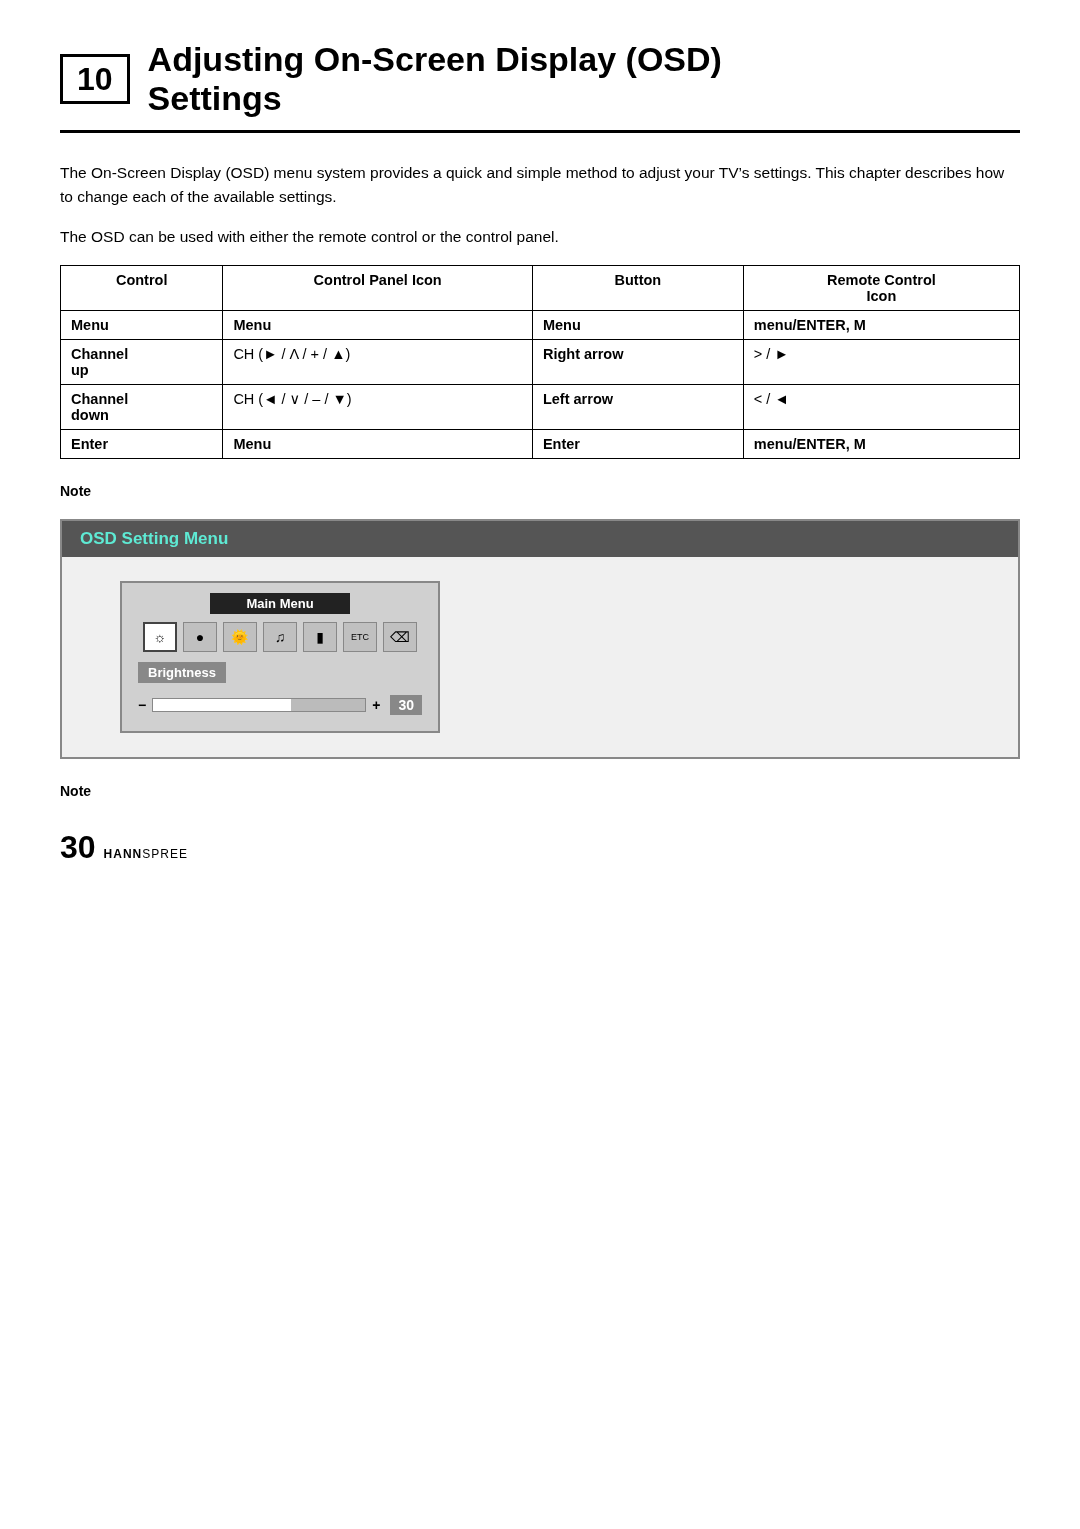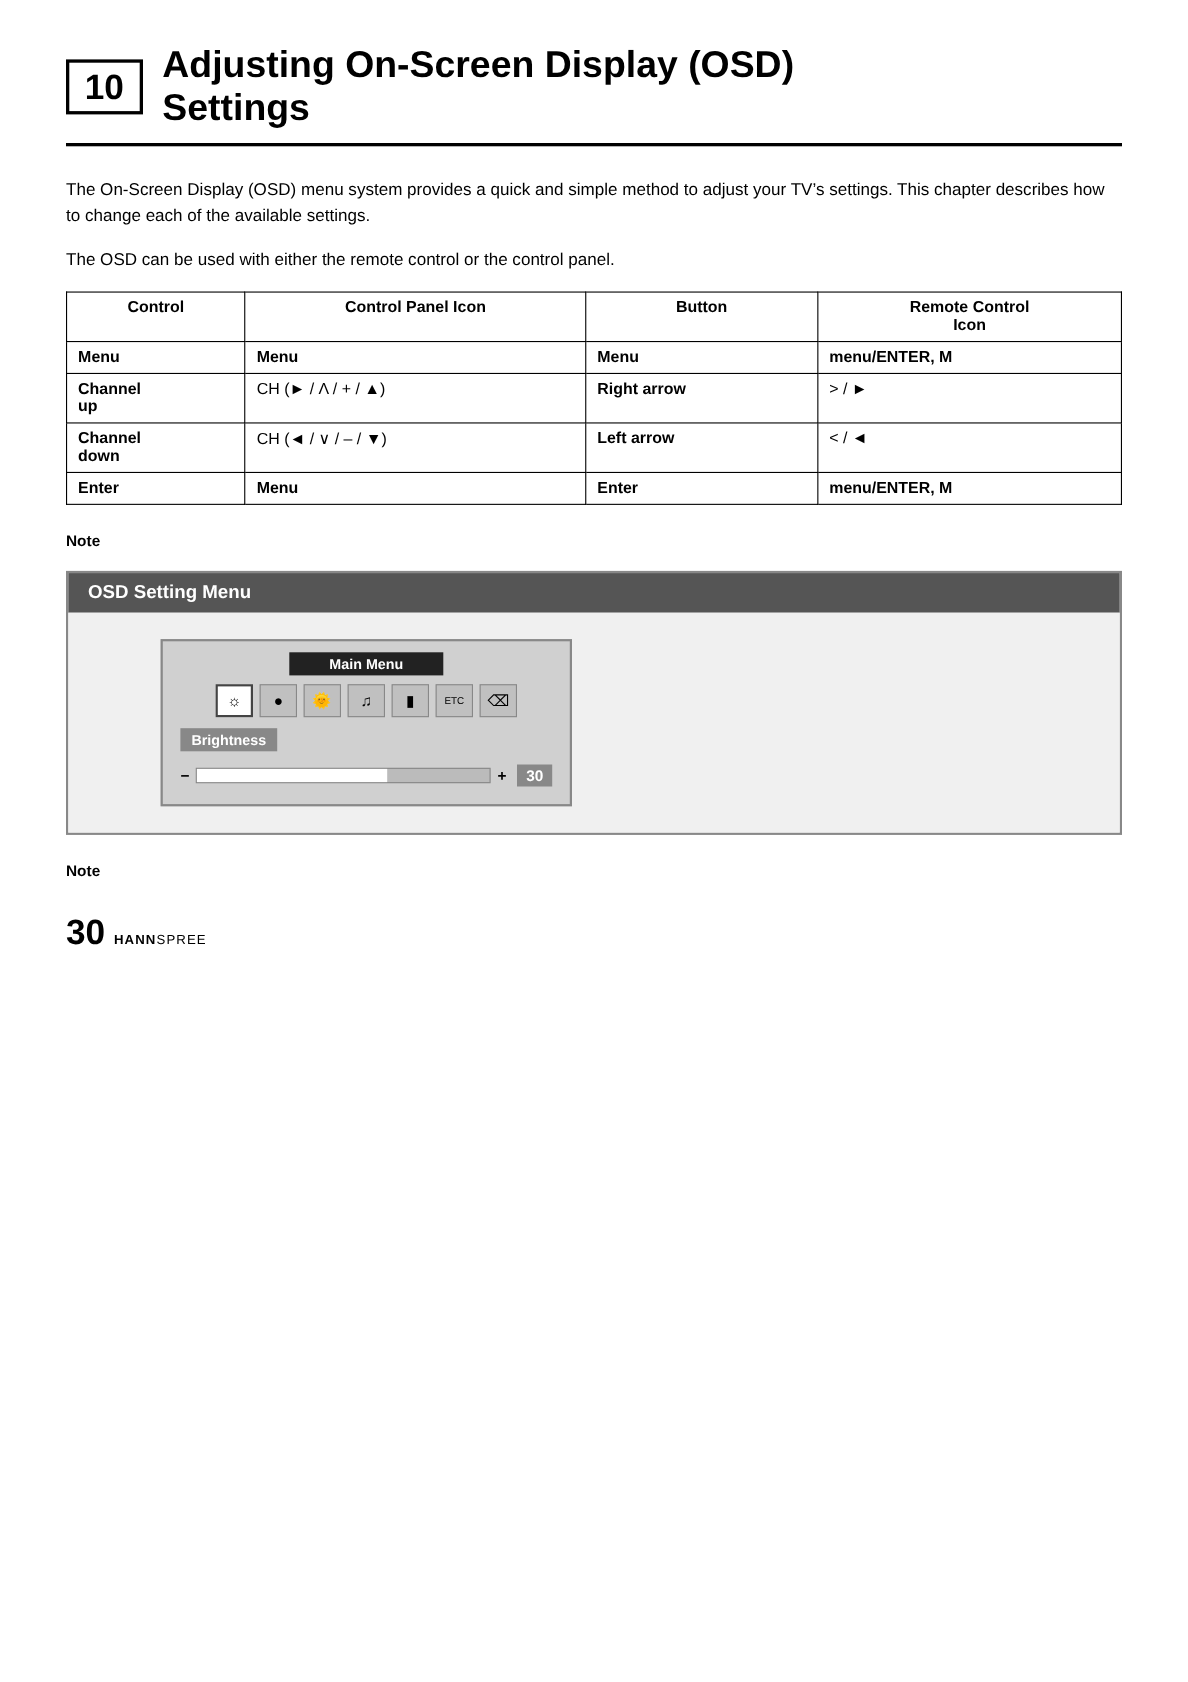--- a/index.html
+++ b/index.html
@@ -82,21 +82,21 @@
 
     
     .osd-menu-box {
       border: 2px solid #888;
       background: #e8e8e8;
       margin-bottom: 24px;
       overflow: hidden;
     }
     .osd-menu-header {
       background: #555;
-      color: #ffffff;
+      color: #5eead4;
       font-weight: bold;
       font-size: 17px;
       padding: 8px 18px;
     }
     .osd-menu-content {
       display: flex;
       align-items: center;
       padding: 24px 18px 24px 28px;
       background: #f0f0f0;
     }
@@ -107,24 +107,23 @@
     }
     .osd-menu-right {
       flex-shrink: 0;
       margin-left: 30px;
     }
 
     
     .osd-screen {
       background: #d0d0d0;
       border: 2px solid #888;
-      width: 374px;
+      width: 320px;
       padding: 10px 12px 16px 12px;
       font-size: 12px;
-      margin-left: 26px;
     }
     .osd-screen-title {
       background: #222;
       color: #fff;
       text-align: center;
       padding: 3px 8px;
       font-size: 13px;
       font-weight: bold;
       margin-bottom: 8px;
       width: 140px;

